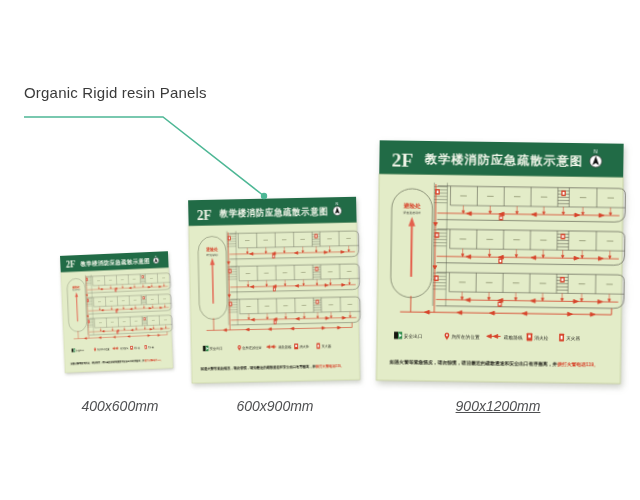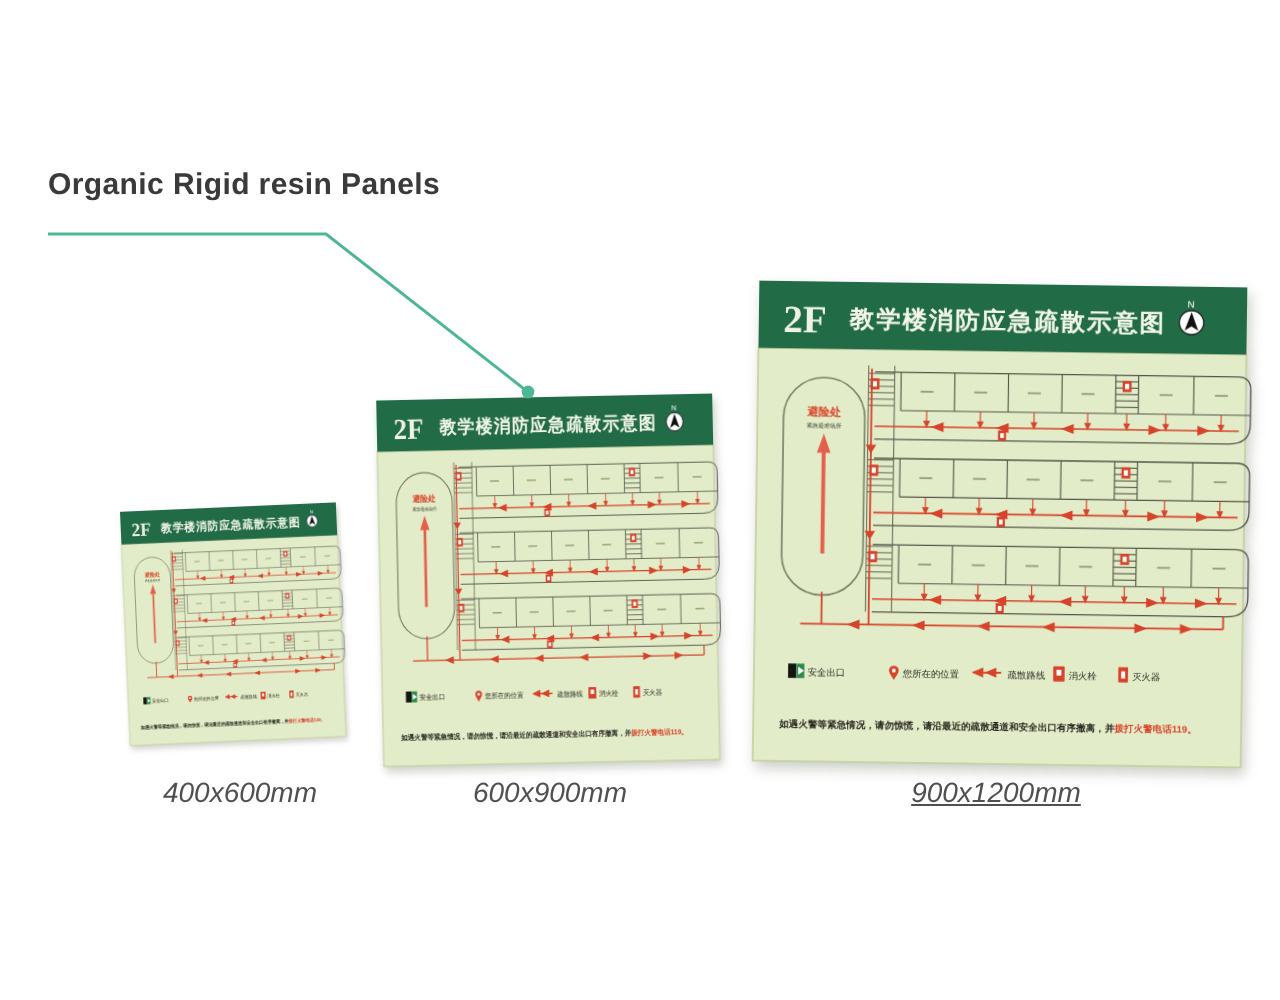--- a/index.html
+++ b/index.html
@@ -5,24 +5,24 @@
   html,body{margin:0;padding:0;}
   body{
     width:640px;height:500px;position:relative;overflow:hidden;
     background:#ffffff;
     font-family:"Liberation Sans","DejaVu Sans",sans-serif;
   }
   #scene{position:absolute;left:0;top:0;width:640px;height:500px;}
   .panel{filter:drop-shadow(2px 4px 4px rgba(70,80,55,.28));}
   .annotation-label{
     position:absolute;left:24px;top:84px;
-    font-size:15px;font-weight:700;color:#3a3a3a;letter-spacing:.2px;
+    font-size:15px;font-weight:400;color:#3a3a3a;letter-spacing:.2px;
   }
   .size-label{
-    position:absolute;top:388px;width:150px;text-align:center;
+    position:absolute;top:398px;width:150px;text-align:center;
     font-size:14px;font-style:italic;color:#4f5052;
   }
   .size-label.s1{left:45px;}
   .size-label.s2{left:200px;}
   .size-label.s3{left:423px;text-decoration:underline;}
   svg text{font-family:"Liberation Sans","DejaVu Sans",sans-serif;}
   .hdr-title{font-weight:bold;letter-spacing:1.2px;}
   .floor-txt{font-family:"Liberation Serif","DejaVu Serif",serif;font-weight:bold;}
   .legend-txt{fill:#26261f;}
   .notice-main{fill:#26261f;font-weight:bold;}

